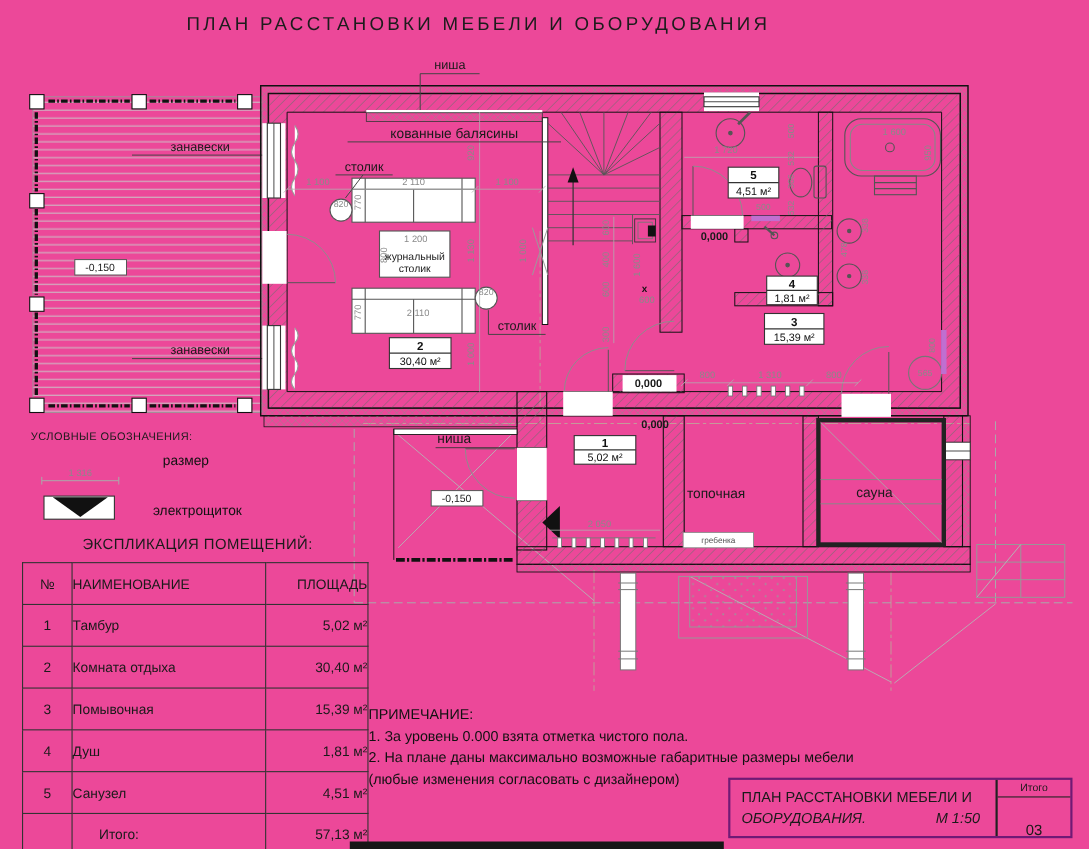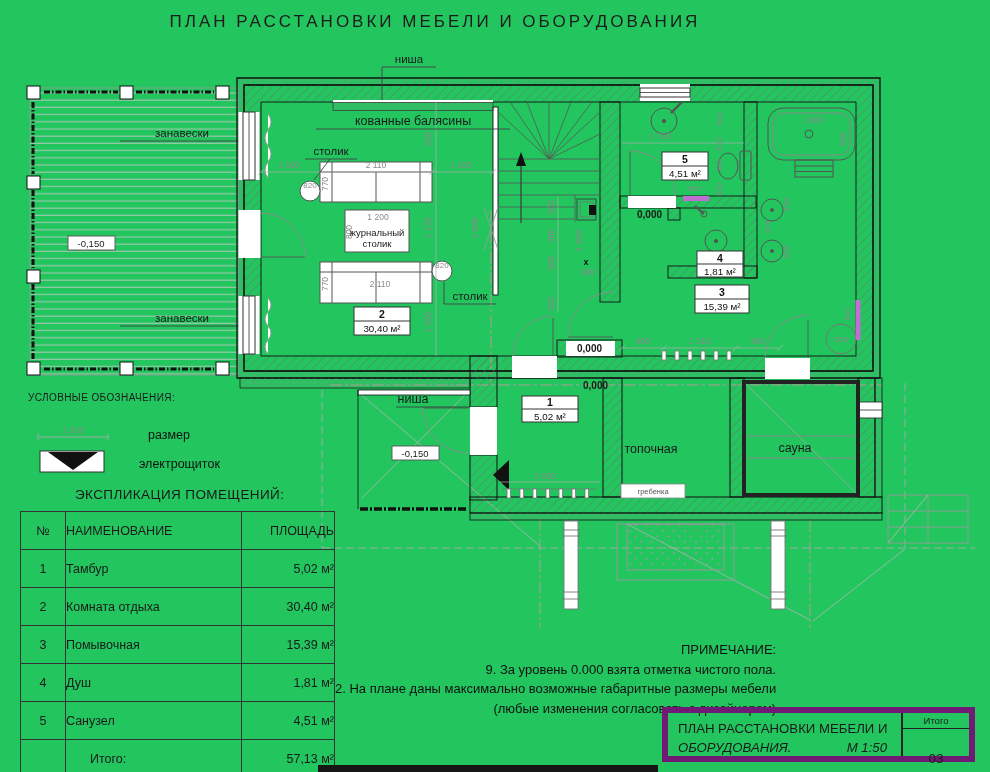--- a/index.html
+++ b/index.html
@@ -1,16 +1,16 @@
 <!DOCTYPE html>
 <html><head>
 <meta charset="utf-8">
 <style>
   html,body{margin:0;padding:0;background:#fff;}
-  .page{position:relative;width:990px;height:772px;background:#22c55e;overflow:hidden;
+  .page{position:relative;width:990px;height:772px;background:#ec4899;overflow:hidden;
         font-family:"Liberation Sans",sans-serif;color:#1a1a1a;}
   .title{position:absolute;top:12px;left:0;width:870px;text-align:center;
          font-size:17px;letter-spacing:3px;color:#1c1c1c;}
   svg{position:absolute;inset:0;}
   .dim{font-family:"Liberation Sans",sans-serif;font-size:8.5px;fill:#8a8a8a;}
   .dims{font-family:"Liberation Sans",sans-serif;font-size:8px;fill:#8a8a8a;}
   .lvl{font-family:"Liberation Sans",sans-serif;font-size:10px;font-weight:600;fill:#1a1a1a;}
   .lbl{font-family:"Liberation Sans",sans-serif;font-size:11.5px;fill:#1a1a1a;}
   .lbl2{font-family:"Liberation Sans",sans-serif;font-size:12.5px;fill:#1a1a1a;}
   .fsm{font-family:"Liberation Sans",sans-serif;font-size:9.5px;fill:#1a1a1a;}
@@ -19,22 +19,22 @@
   .rarea{font-family:"Liberation Sans",sans-serif;font-size:9.8px;fill:#111;}
   .legend{position:absolute;left:28px;top:392px;font-size:10px;}
   .legend .hd{letter-spacing:.4px;}
   .legrow{position:absolute;font-size:12.5px;color:#111;}
   .schedhd{position:absolute;left:62px;top:487px;font-size:13.5px;letter-spacing:.4px;margin-left:13px;}
   table.sched{position:absolute;left:20px;top:511px;border-collapse:collapse;font-size:12.5px;}
   table.sched td{border:1px solid #333;height:37px;padding:0;}
   td.c-num{width:44px;text-align:center;}
   td.c-name{width:151px;text-align:left;padding-left:13px;}
   td.c-area{width:92px;text-align:right;}
-  .notes{position:absolute;left:335px;top:640px;font-size:13px;line-height:19.5px;color:#111;text-align:right;}
-  .tblock{position:absolute;left:662px;top:707px;width:313px;height:55px;border:6px solid #701a75;
+  .notes{position:absolute;left:335px;top:640px;font-size:13px;line-height:19.5px;color:#111;}
+  .tblock{position:absolute;left:662px;top:707px;width:313px;height:55px;border:2px solid #701a75;
           display:flex;box-sizing:border-box;}
   .tblock .main{flex:1;padding:6px 8px 0 10px;font-size:13.2px;line-height:19px;}
   .tblock .l2{display:flex;justify-content:space-between;padding-right:6px;font-style:italic;}
   .tblock .sheet{width:68px;border-left:2px solid #222;display:flex;flex-direction:column;box-sizing:border-box;}
   .tblock .sheet .sl{font-size:9.5px;text-align:center;border-bottom:1.5px solid #222;padding:2px 0 2px 0;}
   .tblock .sheet .sn{flex:1;font-size:13.5px;text-align:center;padding-top:6px;margin-top:16px;}
   .botbar{position:absolute;left:318px;top:765px;width:340px;height:7px;background:#161616;}
 </style>
 </head>
 <body>
@@ -431,21 +431,21 @@
     <div class="hd">УСЛОВНЫЕ ОБОЗНАЧЕНИЯ:</div>
   </div>
   <svg style="position:absolute;left:28px;top:418px;" width="100" height="60">
     <line x1="10" y1="19" x2="80" y2="19" stroke="#aaa" stroke-width="0.9"></line>
     <line x1="10" y1="22.5" x2="10" y2="15.5" stroke="#aaa" stroke-width="0.9"></line>
     <line x1="80" y1="22.5" x2="80" y2="15.5" stroke="#aaa" stroke-width="0.9"></line>
     <text x="45" y="15" text-anchor="middle" class="dim">1 316</text>
     <rect x="12" y="33" width="64" height="21" fill="#fff" stroke="#333" stroke-width="1"></rect>
     <polygon points="20,34 70,34 45,52" fill="#111"></polygon>
   </svg>
-  <div class="legrow" style="left:148px;top:428px;">размер</div>
+  <div class="legrow" style="left:148px;top:412px;">размер</div>
   <div class="legrow" style="left:139px;top:457px;">электрощиток</div>
 
   <div class="schedhd">ЭКСПЛИКАЦИЯ ПОМЕЩЕНИЙ:</div>
   <table class="sched">
     <tbody>
         <tr>
       <td class="c-num">№</td>
       <td class="c-name">НАИМЕНОВАНИЕ</td>
       <td class="c-area">ПЛОЩАДЬ</td>
     </tr>
@@ -477,21 +477,21 @@
     <tr>
       <td class="c-num"></td>
       <td class="c-name" style="padding-left:24px;">Итого:</td>
       <td class="c-area">57,13 м²</td>
     </tr>
   </tbody>
     </table>
 
   <div class="notes">
     <div>ПРИМЕЧАНИЕ:</div>
-    <div>9. За уровень 0.000 взята отметка чистого пола.</div>
+    <div>1. За уровень 0.000 взята отметка чистого пола.</div>
     <div>2. На плане даны максимально возможные габаритные размеры мебели</div>
     <div>(любые изменения согласовать с дизайнером)</div>
   </div>
 
   <div class="tblock">
     <div class="main">
       <div>ПЛАН  РАССТАНОВКИ  МЕБЕЛИ  И</div>
       <div class="l2">
         <span>ОБОРУДОВАНИЯ.</span>
         <span>М 1:50</span>

